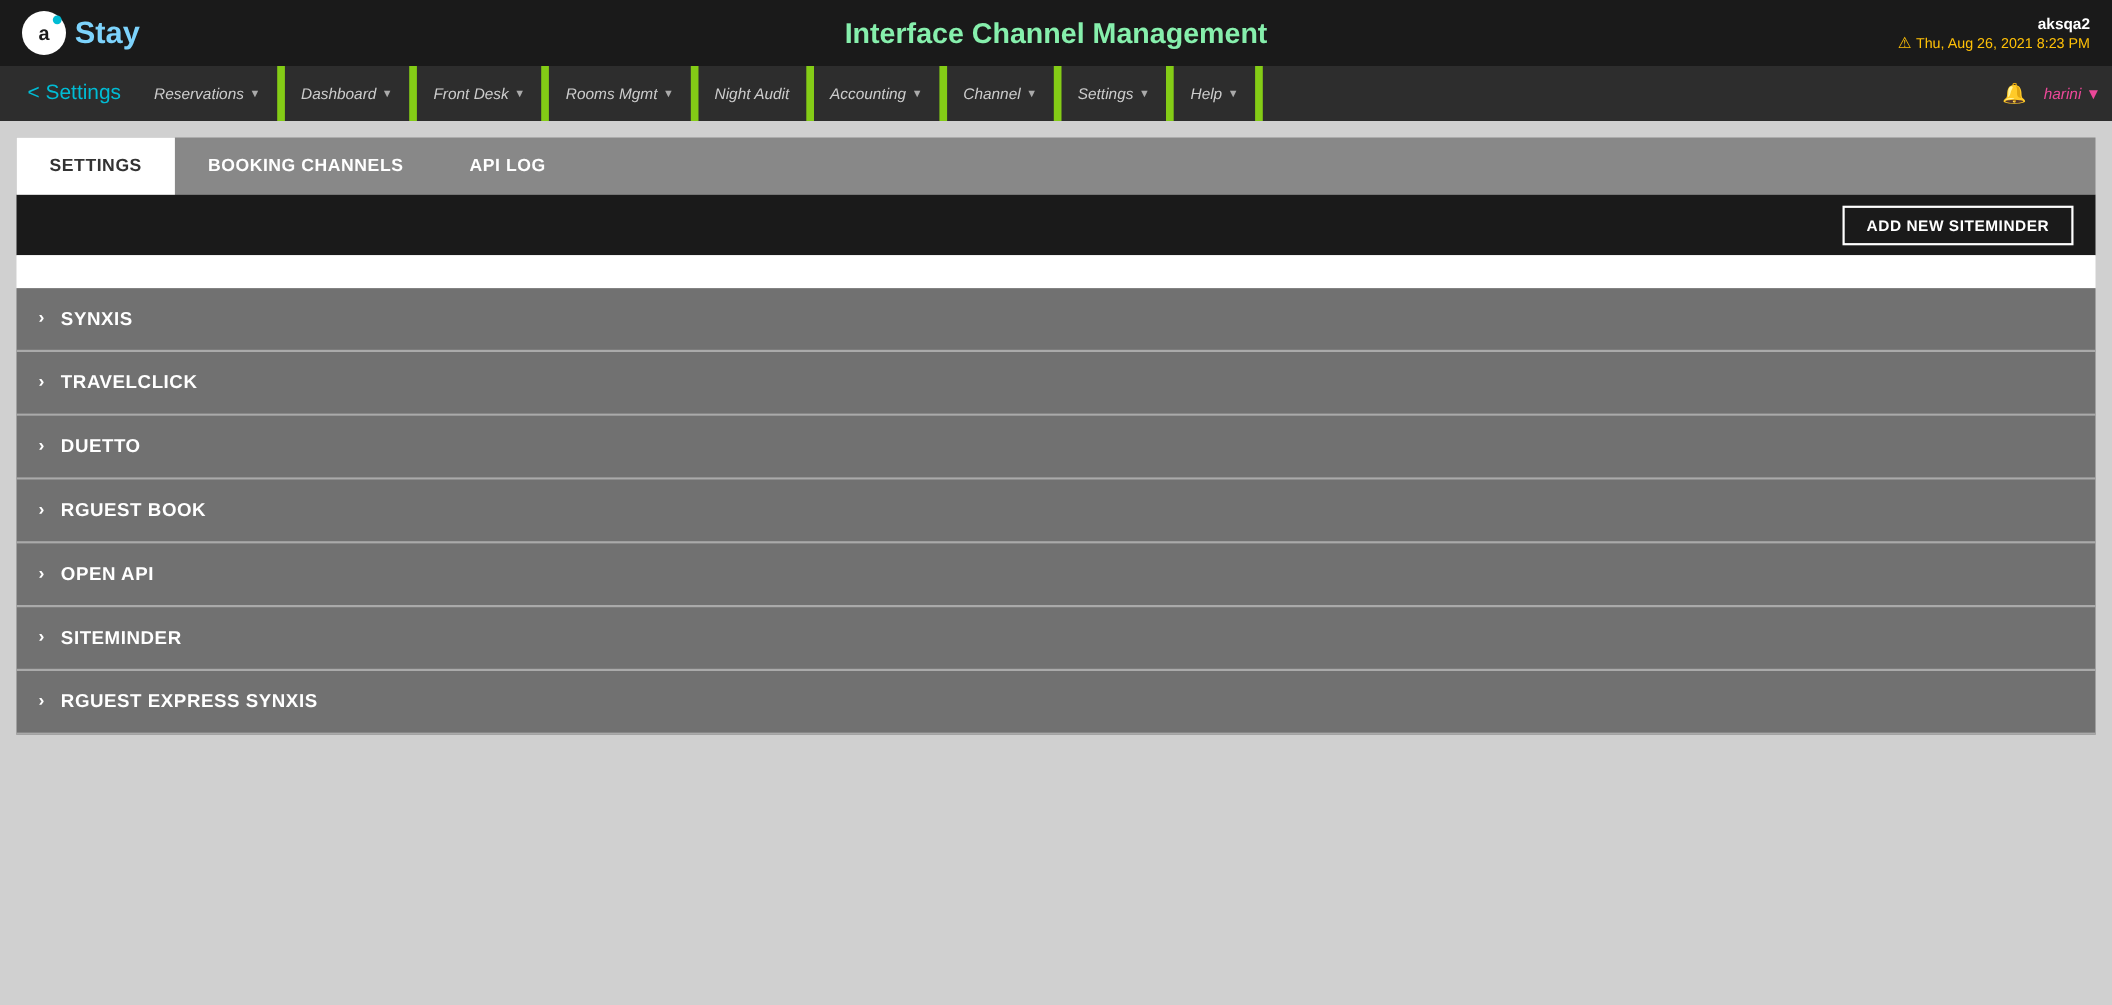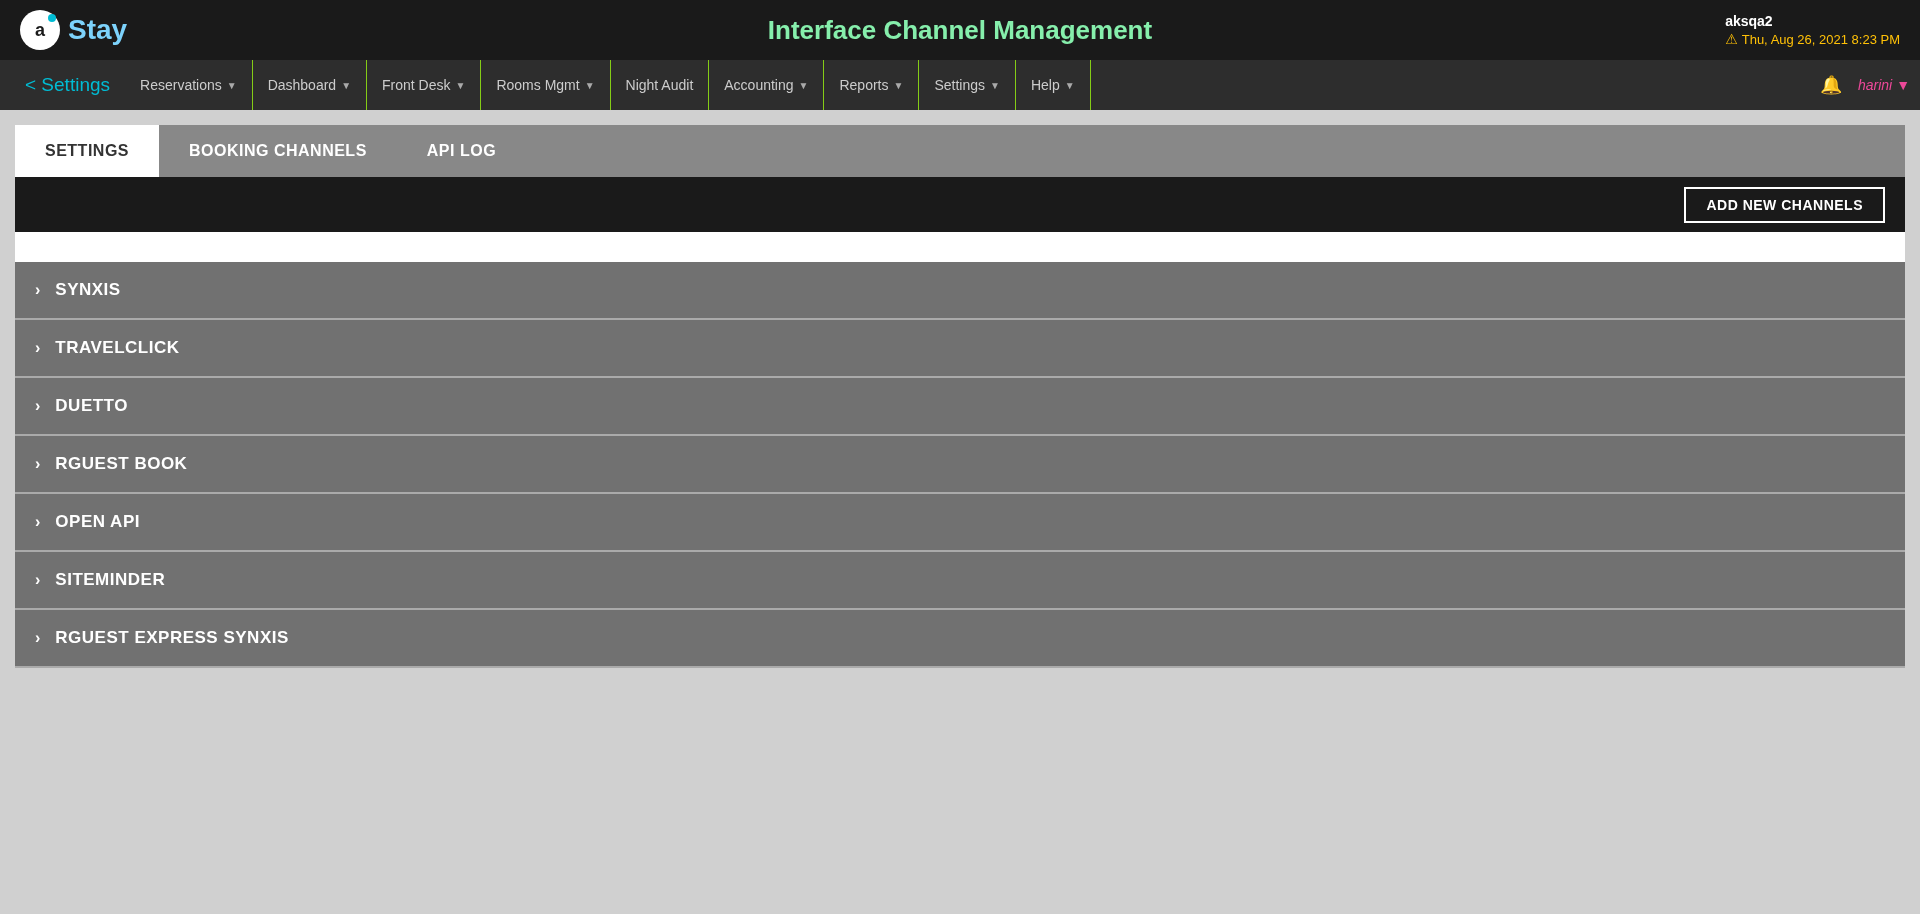--- a/index.html
+++ b/index.html
@@ -51,20 +51,21 @@
       left: 50%;
       transform: translateX(-50%);
       color: #86efac;
       font-size: 26px;
       font-weight: bold;
     }
     .top-right {
       margin-left: auto;
       display: flex;
       flex-direction: column;
+      align-items: flex-end;
       gap: 2px;
     }
     .username {
       color: #fff;
       font-size: 14px;
       font-weight: bold;
     }
     .datetime {
       color: #ffc107;
       font-size: 13px;
@@ -96,21 +97,22 @@
     .nav-item {
       color: #ccc;
       font-size: 14px;
       padding: 16px 15px;
       height: 50px;
       display: flex;
       align-items: center;
       gap: 5px;
       cursor: pointer;
       white-space: nowrap;
-      border-right: 1px solid #84cc16;
+      border-right: 7px solid #84cc16;
+      font-style: italic;
     }
     .nav-item .arrow { font-size: 10px; color: #aaa; }
     .nav-right {
       margin-left: auto;
       display: flex;
       align-items: center;
       gap: 15px;
     }
     .nav-icon {
       color: #ccc;
@@ -252,21 +254,21 @@
     <span class="arrow">▼</span>
   </div>
   <div class="nav-item">
     <span>Night Audit</span>
   </div>
   <div class="nav-item">
     <span>Accounting</span>
     <span class="arrow">▼</span>
   </div>
   <div class="nav-item">
-    <span>Reports</span>
+    <span>Channel</span>
     <span class="arrow">▼</span>
   </div>
   <div class="nav-item">
     <span>Settings</span>
     <span class="arrow">▼</span>
   </div>
   <div class="nav-item">
     <span>Help</span>
     <span class="arrow">▼</span>
   </div>
@@ -288,21 +290,21 @@
     </div>
     <div class="tab tab-inactive">
       <span>BOOKING CHANNELS</span>
     </div>
     <div class="tab tab-inactive">
       <span>API LOG</span>
     </div>
   </div>
 
   <div class="action-bar">
-    <button class="add-button">ADD NEW CHANNELS</button>
+    <button class="add-button">ADD NEW SITEMINDER</button>
   </div>
 
   <div class="white-spacer"></div>
 
   <div class="interface-list">
 
     <div class="interface-row">
       <span class="chevron-icon">›</span>
       <span class="interface-name">SYNXIS</span>
     </div>

